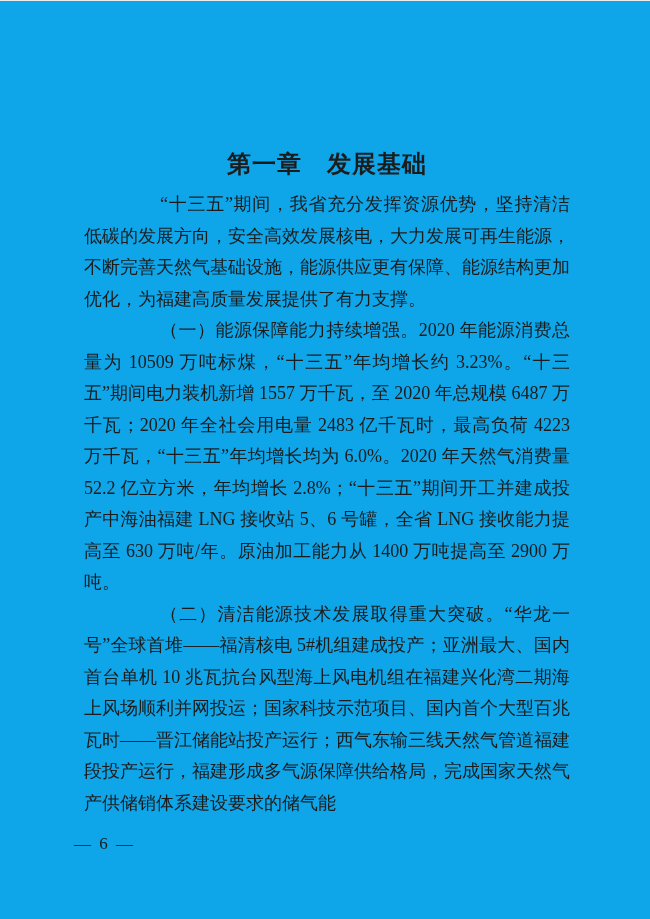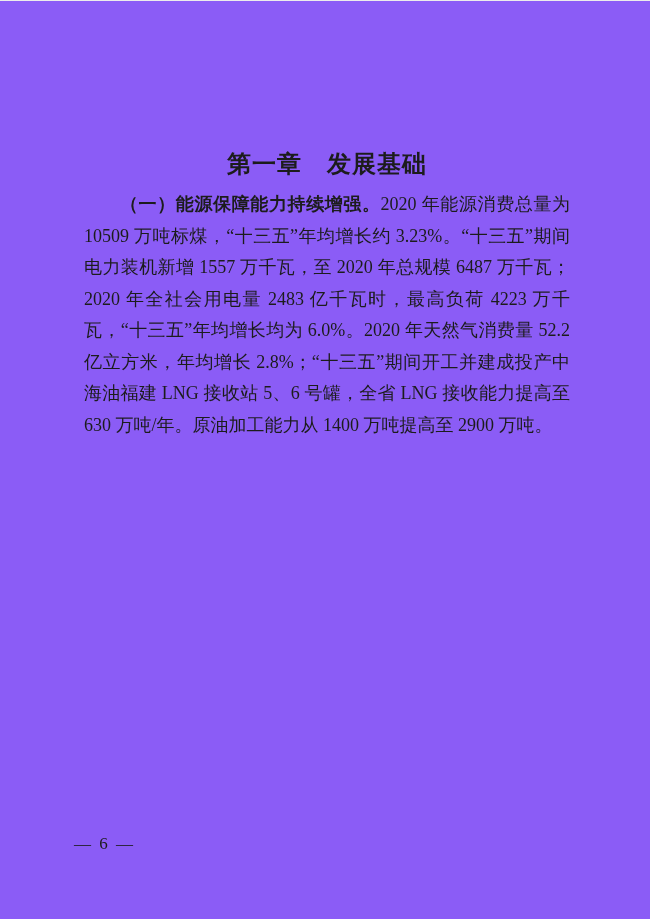--- a/index.html
+++ b/index.html
@@ -4,21 +4,21 @@
 <style>
   html, body {
     margin: 0;
     padding: 0;
     background: #ffffff;
   }
   .page {
     position: relative;
     width: 650px;
     height: 919px;
-    background: #8b5cf6;
+    background: #0ea5e9;
     overflow: hidden;
     border-top: 1px solid #ececec;
     color: #1c1c1c;
     font-family: "Liberation Serif", "DejaVu Serif", serif;
   }
   .content {
     margin-left: 84px;
     margin-right: 80px;
   }
   .chapter-title {
@@ -43,21 +43,22 @@
     margin-top: 8px;
     font-size: 18px;
     line-height: 31.5px;
   }
   .para {
     margin: 0;
     text-indent: 2em;
     text-align: justify;
   }
   .para .lead {
-    font-weight: 700;
+    font-weight: 400;
+    margin-left: 40px;
   }
   .page-number {
     position: absolute;
     left: 74px;
     top: 831px;
     font-size: 17px;
     line-height: 24px;
     letter-spacing: 2px;
   }
 </style>
@@ -65,21 +66,23 @@
 <body>
 
 <div class="page">
   <div class="content">
 
     <h1 class="chapter-title">第一章　发展基础</h1>
 
 
     <div class="body-text">
 
+      <p class="para"><span class="lead"></span><span>“十三五”期间，我省充分发挥资源优势，坚持清洁低碳的发展方向，安全高效发展核电，大力发展可再生能源，不断完善天然气基础设施，能源供应更有保障、能源结构更加优化，为福建高质量发展提供了有力支撑。</span></p>
 
       <p class="para"><span class="lead">（一）能源保障能力持续增强。</span><span>2020 年能源消费总量为 10509 万吨标煤，“十三五”年均增长约 3.23%。“十三五”期间电力装机新增 1557 万千瓦，至 2020 年总规模 6487 万千瓦；2020 年全社会用电量 2483 亿千瓦时，最高负荷 4223 万千瓦，“十三五”年均增长均为 6.0%。2020 年天然气消费量 52.2 亿立方米，年均增长 2.8%；“十三五”期间开工并建成投产中海油福建 LNG 接收站 5、6 号罐，全省 LNG 接收能力提高至 630 万吨/年。原油加工能力从 1400 万吨提高至 2900 万吨。</span></p>
 
+      <p class="para"><span class="lead">（二）清洁能源技术发展取得重大突破。</span><span>“华龙一号”全球首堆——福清核电 5#机组建成投产；亚洲最大、国内首台单机 10 兆瓦抗台风型海上风电机组在福建兴化湾二期海上风场顺利并网投运；国家科技示范项目、国内首个大型百兆瓦时——晋江储能站投产运行；西气东输三线天然气管道福建段投产运行，福建形成多气源保障供给格局，完成国家天然气产供储销体系建设要求的储气能</span></p>
 
     </div>
   </div>
 
   <div class="page-number">— 6 —</div>
 </div>
 
 </body></html>

